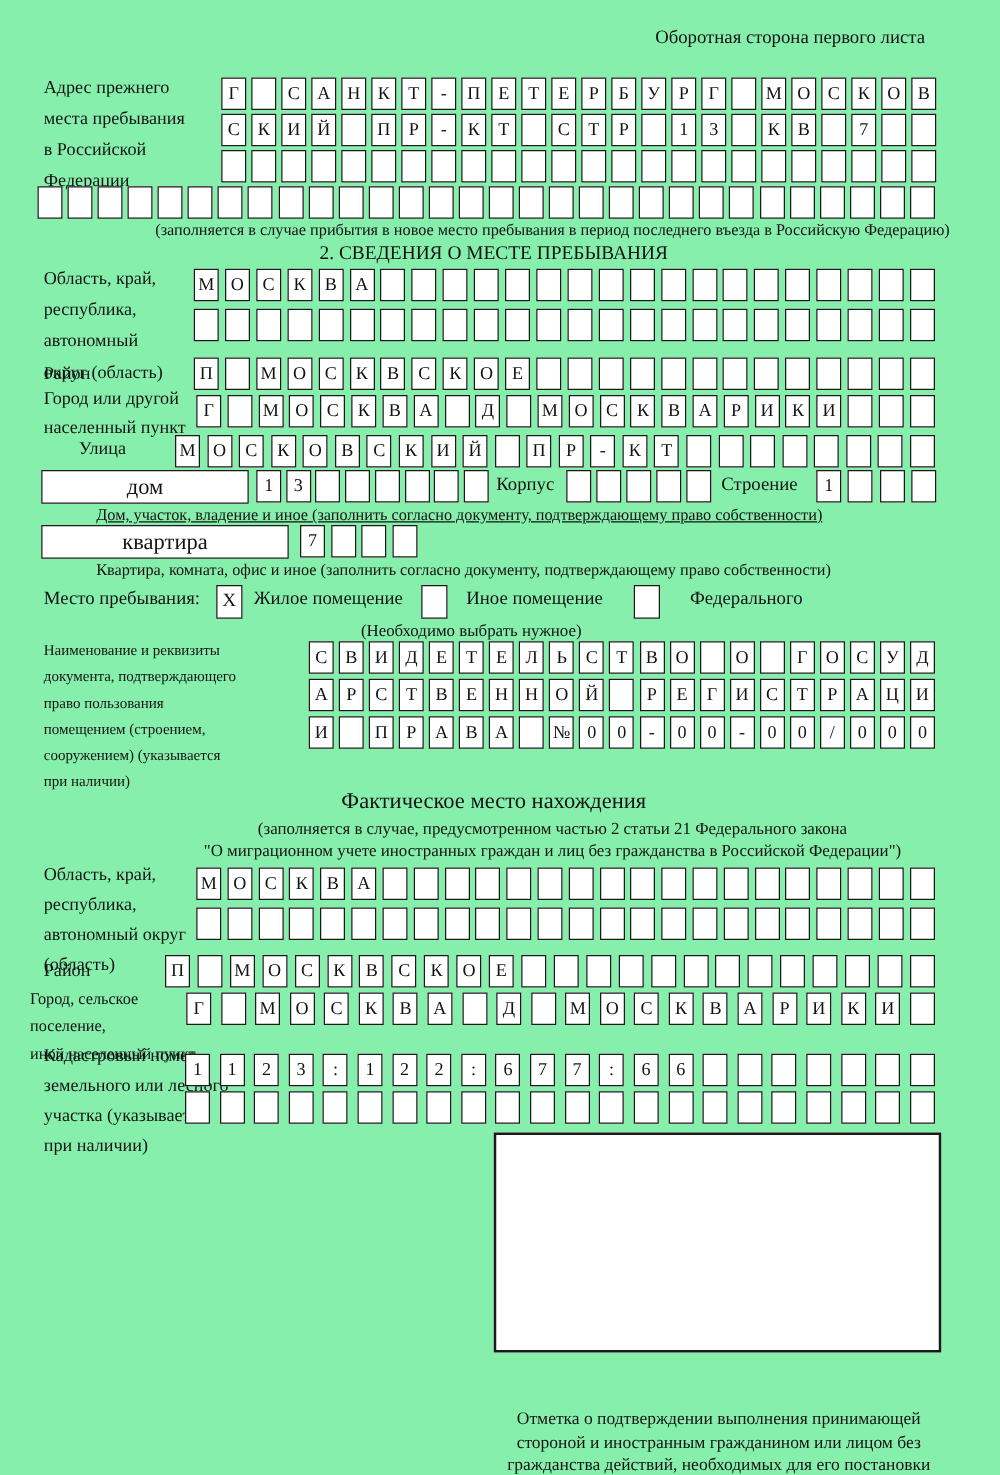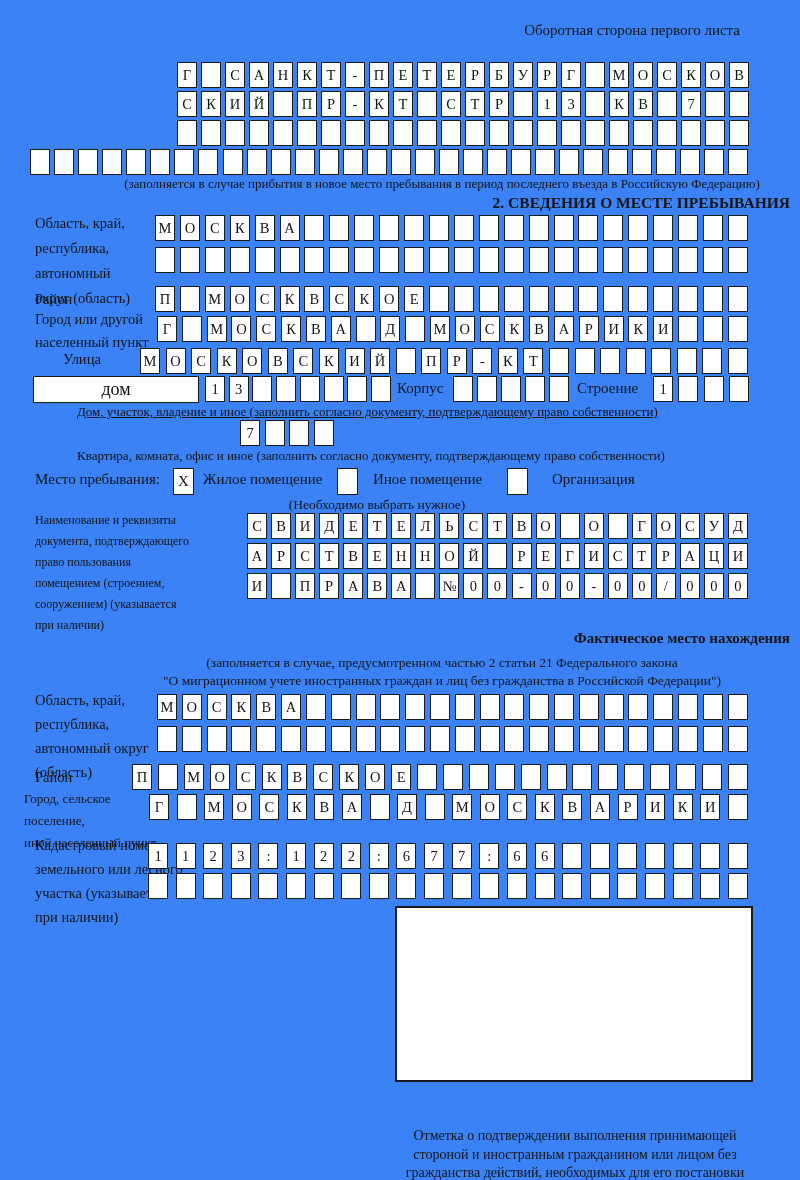--- a/index.html
+++ b/index.html
@@ -1,38 +1,42 @@
 <!DOCTYPE html>
 <html><head>
 <meta charset="utf-8">
 <style>
   html,body{margin:0;padding:0;background:#fff;}
-  .page{position:relative;width:800px;height:1180px;background:#3b82f6;
+  .page{position:relative;width:800px;height:1180px;background:#86efac;
         font-family:"Liberation Serif","DejaVu Serif",serif;color:#131313;overflow:hidden;}
   .abs{position:absolute;}
   .label{font-size:14.5px;line-height:25px;white-space:pre-line;}
   .caption{font-size:13px;margin-left:42px;}
-  .heading{font-weight:bold;font-size:15.5px;text-align:right;}
+  .heading{font-weight:normal;font-size:15.5px;text-align:center;}
   .cells{display:flex;justify-content:space-between;}
   .cell{box-sizing:border-box;flex:none;width:20px;height:26px;border:1.6px solid #1a1a1a;
         display:flex;align-items:center;justify-content:center;font-size:14.5px;background:#fff;}
   .wbox{box-sizing:border-box;border:1.6px solid #1a1a1a;height:27px;display:flex;
         align-items:center;justify-content:center;font-size:18px;background:#fff;}
   .checkbox{box-sizing:border-box;width:21px;height:27px;border:1.6px solid #1a1a1a;
         display:flex;align-items:center;justify-content:center;font-size:15px;background:#fff;}
   .opt{font-size:15px;}
   .stamp{box-sizing:border-box;border:2px solid #1a1a1a;background:#fff;}
 </style>
 </head>
 <body>
 
 <div class="page">
 
   <div class="abs" style="top:22px;right:60px;font-size:15px;">Оборотная сторона первого листа</div>
 
+  <div class="abs label" style="left:35px;top:58px;width:150px;">Адрес прежнего
+места пребывания
+в Российской
+Федерации</div>
   <div class="abs cells" style="left:177px;top:62px;width:572px;">
       <div class="cell">Г</div>
       <div class="cell"></div>
       <div class="cell">С</div>
       <div class="cell">А</div>
       <div class="cell">Н</div>
       <div class="cell">К</div>
       <div class="cell">Т</div>
       <div class="cell">-</div>
       <div class="cell">П</div>
@@ -303,35 +307,36 @@
     </div>
   <div class="abs opt" style="left:577px;top:380px;">Строение</div>
   <div class="abs cells" style="left:653px;top:376px;width:96px;">
       <div class="cell">1</div>
       <div class="cell"></div>
       <div class="cell"></div>
       <div class="cell"></div>
     </div>
   <div class="abs caption" style="left:35px;top:404px;text-decoration:underline;">Дом, участок, владение и иное (заполнить согласно документу, подтверждающему право собственности)</div>
 
+  <div class="abs wbox" style="left:33px;top:420px;width:198px;">квартира</div>
   <div class="abs cells" style="left:240px;top:420px;width:94px;">
       <div class="cell">7</div>
       <div class="cell"></div>
       <div class="cell"></div>
       <div class="cell"></div>
     </div>
   <div class="abs caption" style="left:35px;top:448px;">Квартира, комната, офис и иное (заполнить согласно документу, подтверждающему право собственности)</div>
 
   <div class="abs opt" style="left:35px;top:471px;">Место пребывания:</div>
   <div class="abs checkbox" style="left:173px;top:468px;">X</div>
   <div class="abs opt" style="left:203px;top:471px;">Жилое помещение</div>
   <div class="abs checkbox" style="left:337px;top:468px;"></div>
   <div class="abs opt" style="left:373px;top:471px;">Иное помещение</div>
   <div class="abs checkbox" style="left:507px;top:468px;"></div>
-  <div class="abs opt" style="left:552px;top:471px;">Организация</div>
+  <div class="abs opt" style="left:552px;top:471px;">Федерального</div>
   <div class="abs caption" style="left:85px;top:497px;width:500px;text-align:center;font-size:13.5px;">(Необходимо выбрать нужное)</div>
 
   <div class="abs label" style="left:35px;top:510px;width:215px;line-height:21px;font-size:12px;">Наименование и реквизиты
 документа, подтверждающего
 право пользования
 помещением (строением,
 сооружением) (указывается
 при наличии)</div>
   <div class="abs cells" style="left:247px;top:513px;width:501px;">
       <div class="cell">С</div>
@@ -396,21 +401,21 @@
       <div class="cell">0</div>
       <div class="cell">-</div>
       <div class="cell">0</div>
       <div class="cell">0</div>
       <div class="cell">/</div>
       <div class="cell">0</div>
       <div class="cell">0</div>
       <div class="cell">0</div>
     </div>
 
-  <div class="abs heading" style="left:0;top:630px;width:790px;font-size:15px;">Фактическое место нахождения</div>
+  <div class="abs heading" style="left:0;top:630px;width:790px;font-size:18px;">Фактическое место нахождения</div>
   <div class="abs caption" style="left:0;top:655px;width:800px;text-align:center;font-size:13.5px;">(заполняется в случае, предусмотренном частью 2 статьи 21 Федерального закона</div>
   <div class="abs caption" style="left:0;top:673px;width:800px;text-align:center;font-size:13.5px;">"О миграционном учете иностранных граждан и лиц без гражданства в Российской Федерации")</div>
 
   <div class="abs label" style="left:35px;top:688px;width:150px;line-height:24px;">Область, край,
 республика,
 автономный округ
 (область)</div>
   <div class="abs cells" style="left:157px;top:694px;width:591px;">
       <div class="cell">М</div>
       <div class="cell">О</div>

